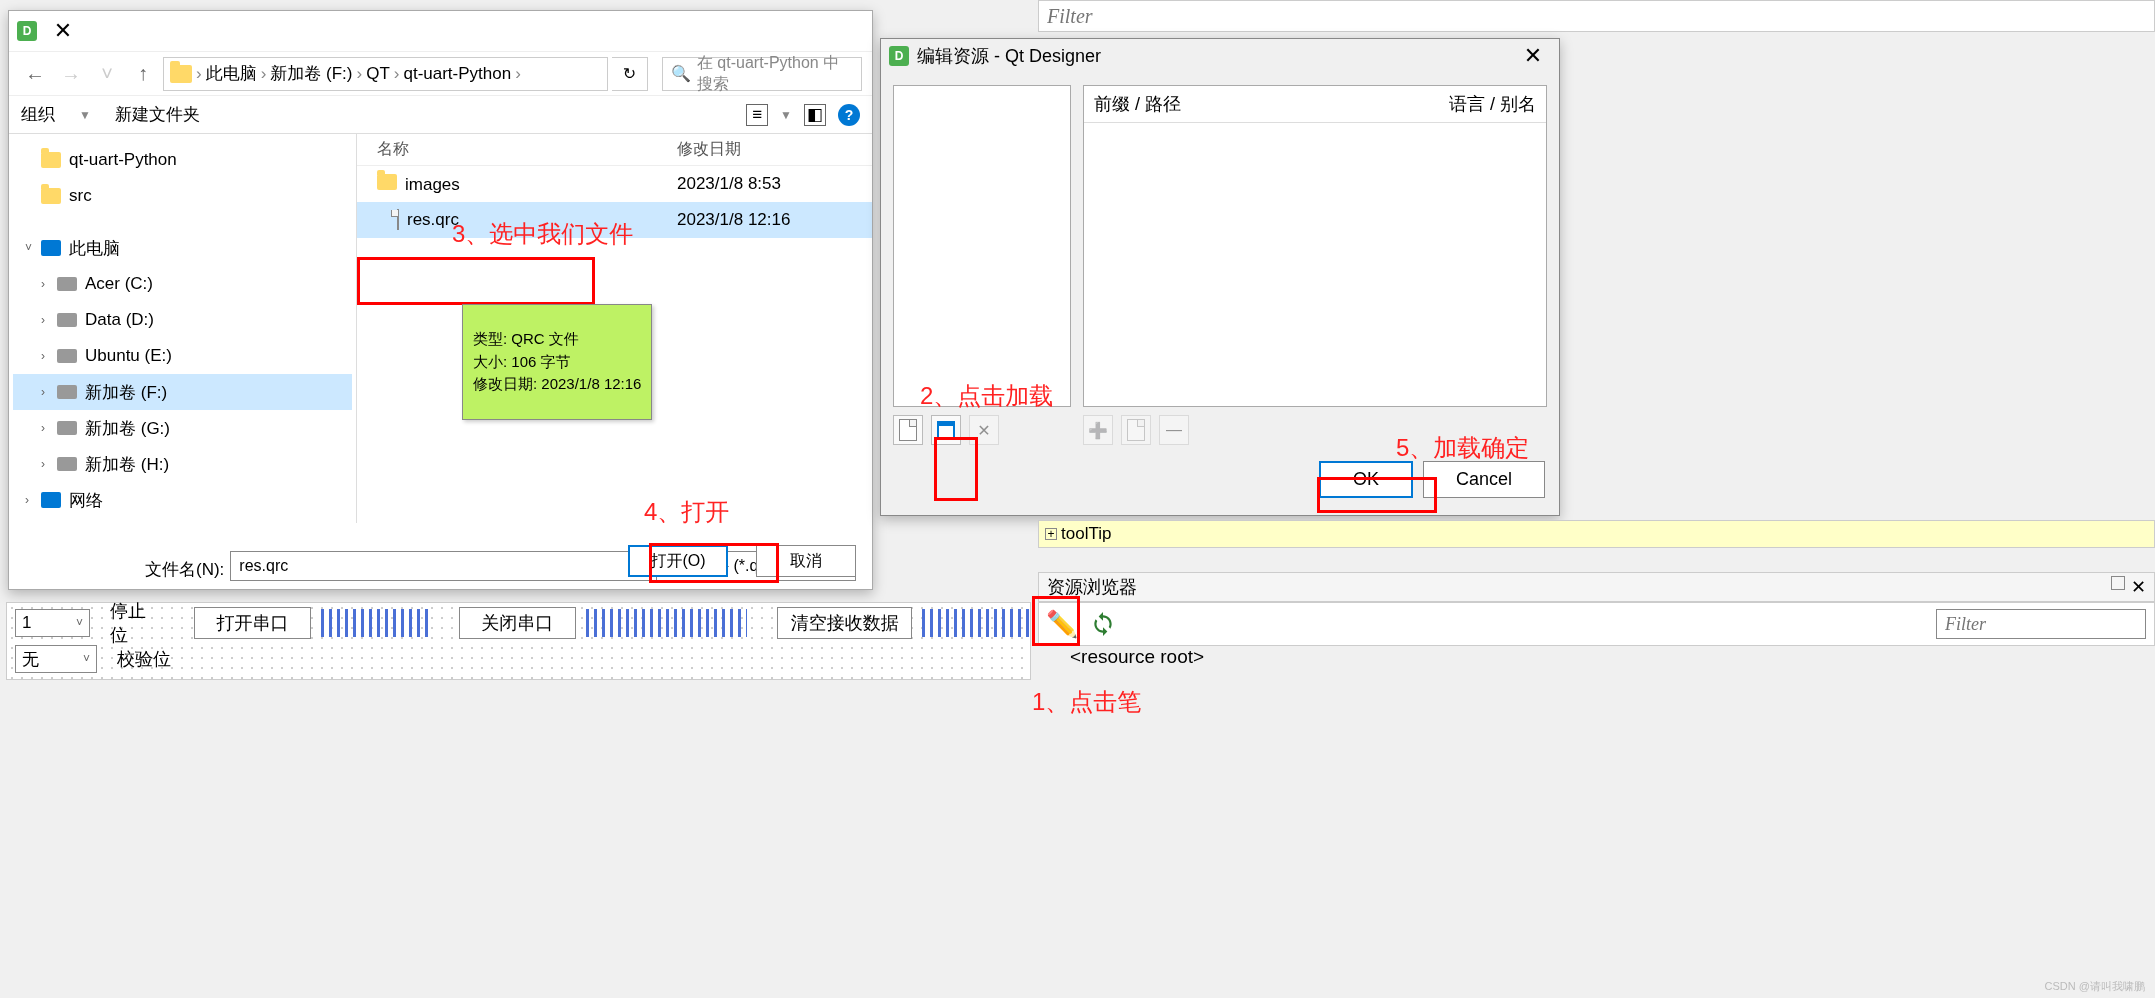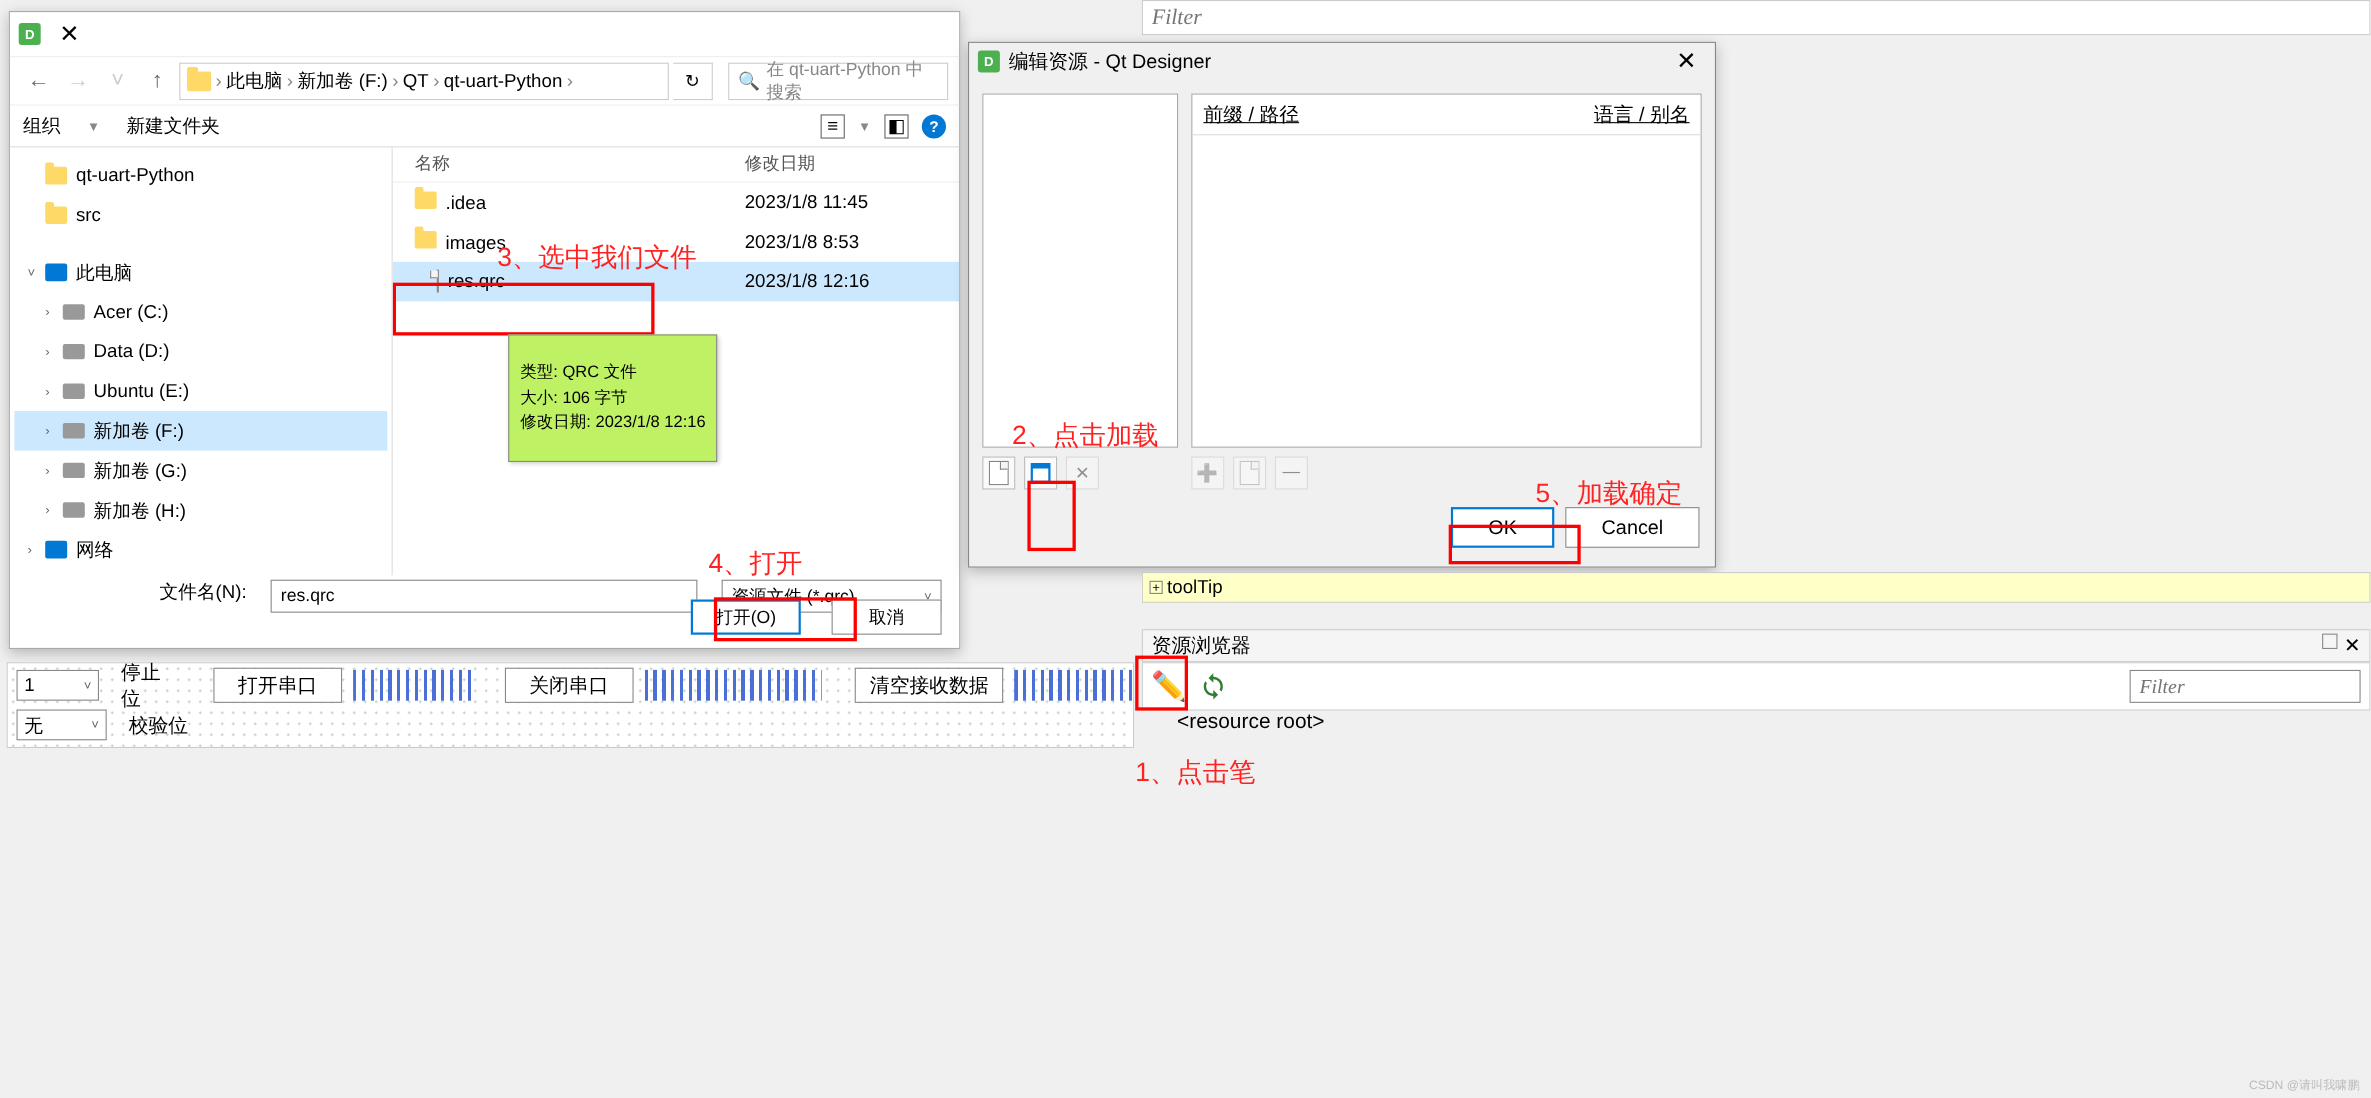--- a/index.html
+++ b/index.html
@@ -46,34 +46,34 @@
 .file-row { display: flex; height: 36px; align-items: center; font-size: 17px; cursor: pointer; }
 .file-row.selected { background: #cce8ff; }
 .file-icon-gen { width: 18px; height: 22px; border: 1px solid #888; background: #fff; margin: 0 8px 0 20px; position: relative; }
 .file-icon-gen::after { content: ''; position: absolute; top: 0; right: 0; width: 6px; height: 6px; border-left: 1px solid #888; border-bottom: 1px solid #888; background: #f5f5f5; }
 
 .red-box { position: absolute; border: 3px solid #ff0000; pointer-events: none; }
 .annotation { position: absolute; color: #ff2222; font-size: 24px; font-weight: 500; pointer-events: none; }
 
 .tooltip { position: absolute; background: #bef264; border: 1px solid #888; padding: 23px 10px; font-size: 15px; line-height: 1.5; box-shadow: 2px 2px 4px rgba(0,0,0,0.2); z-index: 50; }
 
-.bottom-bar { position: absolute; bottom: 0; left: 0; right: 0; height: 70px; padding: 8px 16px; display: flex; align-items: flex-start; gap: 22px; }
+.bottom-bar { position: absolute; bottom: 0; left: 0; right: 0; height: 70px; padding: 8px 16px; display: flex; align-items: flex-end; gap: 6px; }
 .field-label { font-size: 17px; }
 .filename-input { flex: 1; height: 30px; border: 1px solid #888; padding: 0 8px; font-size: 16px; }
 .filter-select { width: 200px; height: 30px; border: 1px solid #888; padding: 0 8px; font-size: 16px; display: flex; align-items: center; justify-content: space-between; }
 .dlg-btn { width: 100px; height: 32px; border: 1px solid #888; background: #fff; font-size: 16px; cursor: pointer; }
 .dlg-btn.primary { border: 2px solid #0078d4; }
 
 
 .res-dialog { position: absolute; left: 880px; top: 38px; width: 680px; height: 478px; background: #f0f0f0; border: 1px solid #888; box-shadow: 0 4px 12px rgba(0,0,0,0.25); }
 .res-title { height: 34px; display: flex; align-items: center; padding: 0 8px; font-size: 18px; }
 .res-body { padding: 12px; display: flex; gap: 12px; }
 .res-left { width: 178px; }
 .res-right { flex: 1; }
-.res-list { height: 322px; border: 1px solid #aaa; background: #fff; text-decoration: underline; }
+.res-list { height: 322px; border: 1px solid #aaa; background: #fff; }
 .res-header { padding: 6px 10px; font-size: 18px; display: flex; justify-content: space-between; border-bottom: 1px solid #ddd; }
 .res-tools { display: flex; gap: 8px; margin-top: 8px; align-items: center; }
 .tool-btn { width: 30px; height: 30px; border: 1px solid #bbb; background: #fafafa; display: flex; align-items: center; justify-content: center; cursor: pointer; }
 .tool-btn.disabled { opacity: 0.4; }
 .save-icon { width: 18px; height: 18px; border: 2px solid #0078d4; border-top: 5px solid #0078d4; background: #fff; }
 .res-bottom { display: flex; justify-content: flex-end; gap: 10px; padding: 4px 14px 14px 14px; }
 .res-btn { padding: 6px 32px; font-size: 18px; border: 1px solid #888; background: #fff; cursor: pointer; }
 .res-btn.primary { border: 2px solid #0078d4; }
 
 
@@ -197,24 +197,20 @@
           <span class="net-icon"></span>
           <span>网络</span>
         </div>
     </div>
     <div class="file-panel">
       <div class="list-header">
         <div class="col-name">名称</div>
         <div class="col-date">修改日期</div>
       </div>
       <div class="file-row">
-          <div class="col-name"><span class="folder-icon" style="display:inline-block;margin:0 8px 0 0"></span><span>.idea</span></div>
-          <div class="col-date">2023/1/8 11:45</div>
-        </div>
-      <div class="file-row">
           <div class="col-name"><span class="folder-icon" style="display:inline-block;margin:0 8px 0 0"></span><span>images</span></div>
           <div class="col-date">2023/1/8 8:53</div>
         </div>
       <div class="file-row selected">
           <div class="col-name"><span class="file-icon-gen"></span><span>res.qrc</span></div>
           <div class="col-date">2023/1/8 12:16</div>
         </div>
 
       <div class="tooltip" style="left:105px;top:170px">
         <div>类型: QRC 文件</div>

